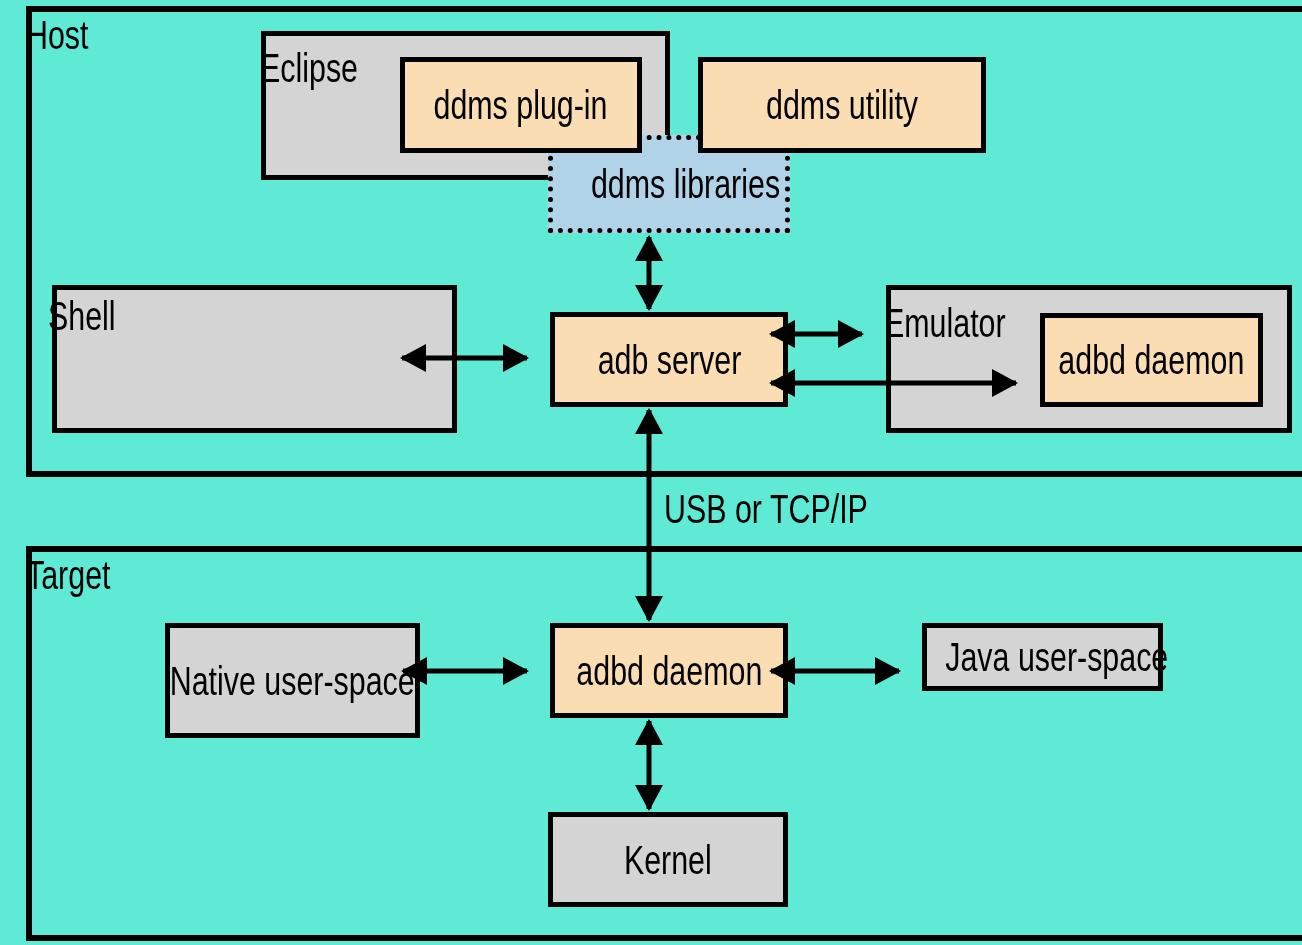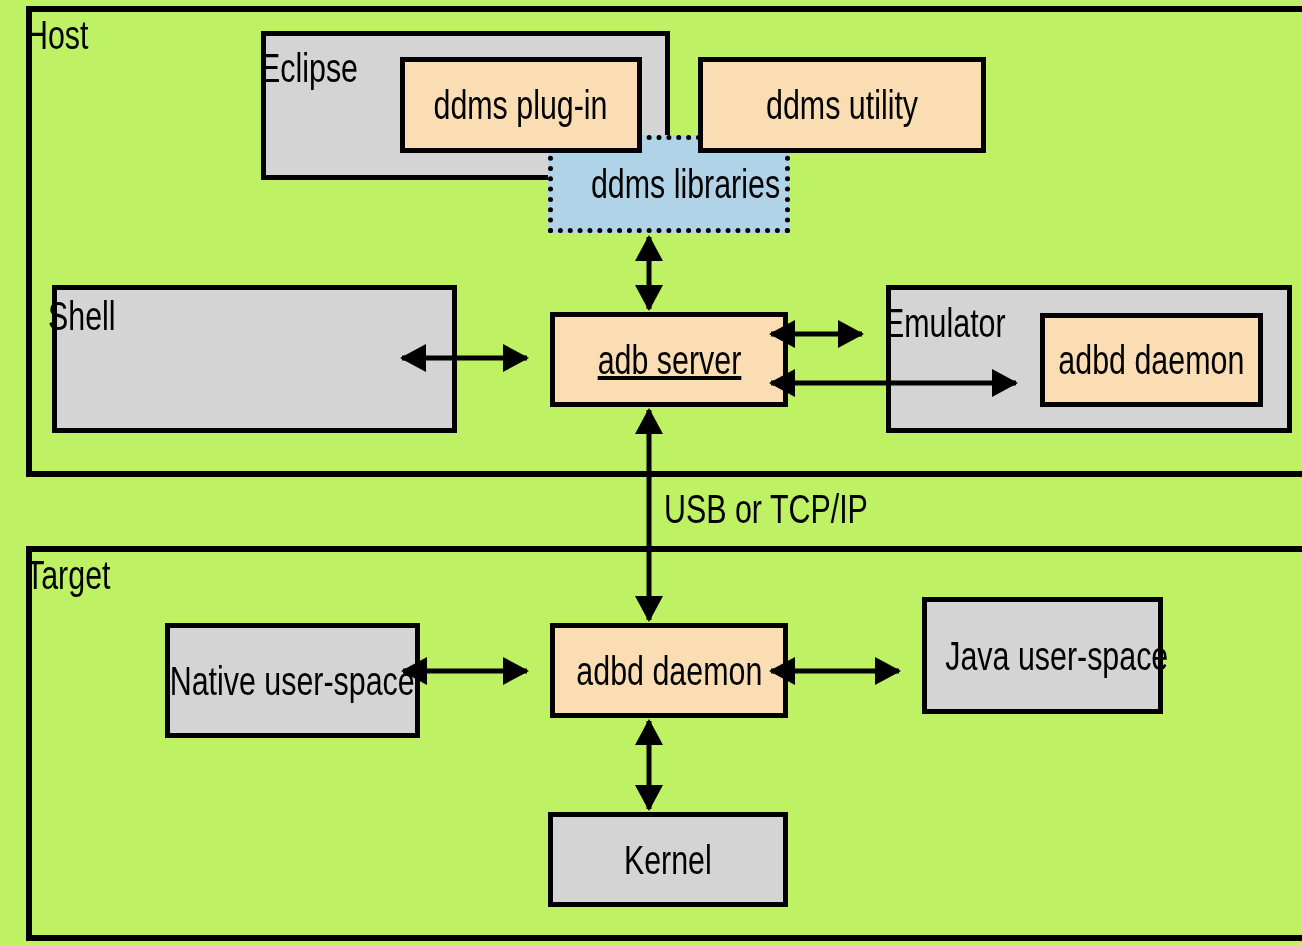--- a/index.html
+++ b/index.html
@@ -1,16 +1,16 @@
 <!DOCTYPE html>
 <html style="--process-fill: #FBDDB3; --container-fill: #D4D4D4; --libraries-fill: #B0D3E8; --line: #000000;"><head>
 <meta charset="utf-8">
 <style>
   html,body{margin:0;padding:0;background:#fff;}
-  .canvas{position:relative;width:1302px;height:945px;background:#bef264;overflow:hidden;}
+  .canvas{position:relative;width:1302px;height:945px;background:#5eead4;overflow:hidden;}
   .box{position:absolute;box-sizing:border-box;display:flex;align-items:center;justify-content:center;margin-left:20px;}
   .outline{border:6px solid var(--line,#000);background:transparent;z-index:0;}
   .graybox{background:var(--container-fill,#D4D4D4);border:5px solid var(--line,#000);z-index:1;}
   .process{background:var(--process-fill,#FBDDB3);border:5px solid var(--line,#000);z-index:3;}
   .graynode{background:var(--container-fill,#D4D4D4);border:5px solid var(--line,#000);z-index:3;}
   .libs{background:var(--libraries-fill,#B0D3E8);border:5px dotted var(--line,#000);z-index:2;padding-left:32px;}
   .t{font-family:"Liberation Sans",sans-serif;font-size:40px;line-height:1;color:#000;white-space:nowrap;}
   .sq{display:inline-block;transform:scaleX(0.76);}
   .lbl{position:absolute;z-index:4;}
   .lbl .sq{transform-origin:0 50%;}
@@ -37,39 +37,39 @@
   <div class="box process" style="left:380px;top:57px;width:242px;height:96px;">
     <span class="t sq">ddms plug-in</span>
   </div>
   <div class="box process" style="left:678px;top:57px;width:288px;height:96px;">
     <span class="t sq">ddms utility</span>
   </div>
 
   <div class="box graybox" style="left:32px;top:285px;width:405px;height:148px;"></div>
   <div class="lbl t" style="left:48px;top:296px;"><span class="sq">Shell</span></div>
 
-  <div class="box process" style="left:530px;top:312px;width:238px;height:95px;text-decoration:underline;">
+  <div class="box process" style="left:530px;top:312px;width:238px;height:95px;">
     <span class="t sq">adb server</span>
   </div>
 
   <div class="box graybox" style="left:866px;top:285px;width:406px;height:148px;"></div>
   <div class="lbl t" style="left:884px;top:303px;"><span class="sq">Emulator</span></div>
   <div class="box process" style="left:1020px;top:313px;width:223px;height:94px;">
     <span class="t sq">adbd daemon</span>
   </div>
 
   <div class="lbl t" style="left:664px;top:489px;"><span class="sq">USB or TCP/IP</span></div>
 
   <div class="box graynode" style="left:145px;top:623px;width:255px;height:115px;">
     <span class="t sq">Native user-space</span>
   </div>
   <div class="box process" style="left:530px;top:623px;width:238px;height:95px;">
     <span class="t sq">adbd daemon</span>
   </div>
-  <div class="box graynode" style="left:902px;top:597px;width:241px;height:117px;padding-left:28px;">
+  <div class="box graynode" style="left:902px;top:623px;width:241px;height:68px;padding-left:28px;">
     <span class="t sq">Java user-space</span>
   </div>
   <div class="box graynode" style="left:528px;top:812px;width:240px;height:95px;">
     <span class="t sq">Kernel</span>
   </div>
 
   <svg class="arrows" width="1302" height="945" viewBox="0 0 1302 945">
     <defs>
       <marker id="ah" viewBox="0 0 26 28" markerWidth="26" markerHeight="28" refX="24" refY="14" orient="auto-start-reverse" markerUnits="userSpaceOnUse">
         <path d="M0,0 L26,14 L0,28 Z" fill="#000"></path>

